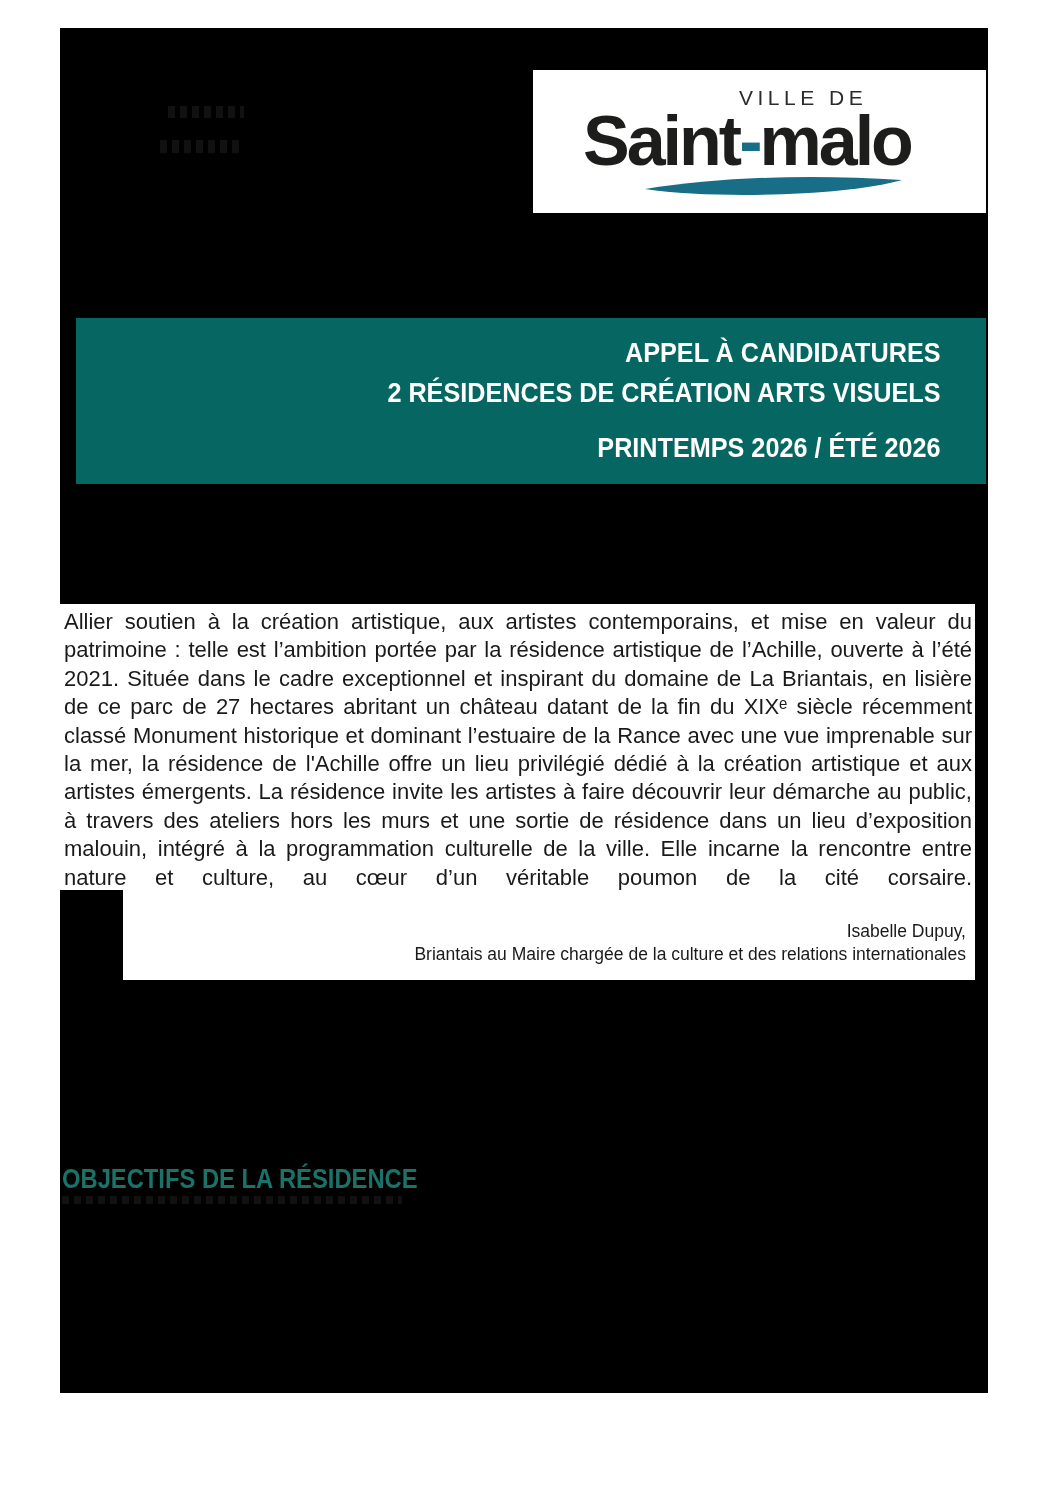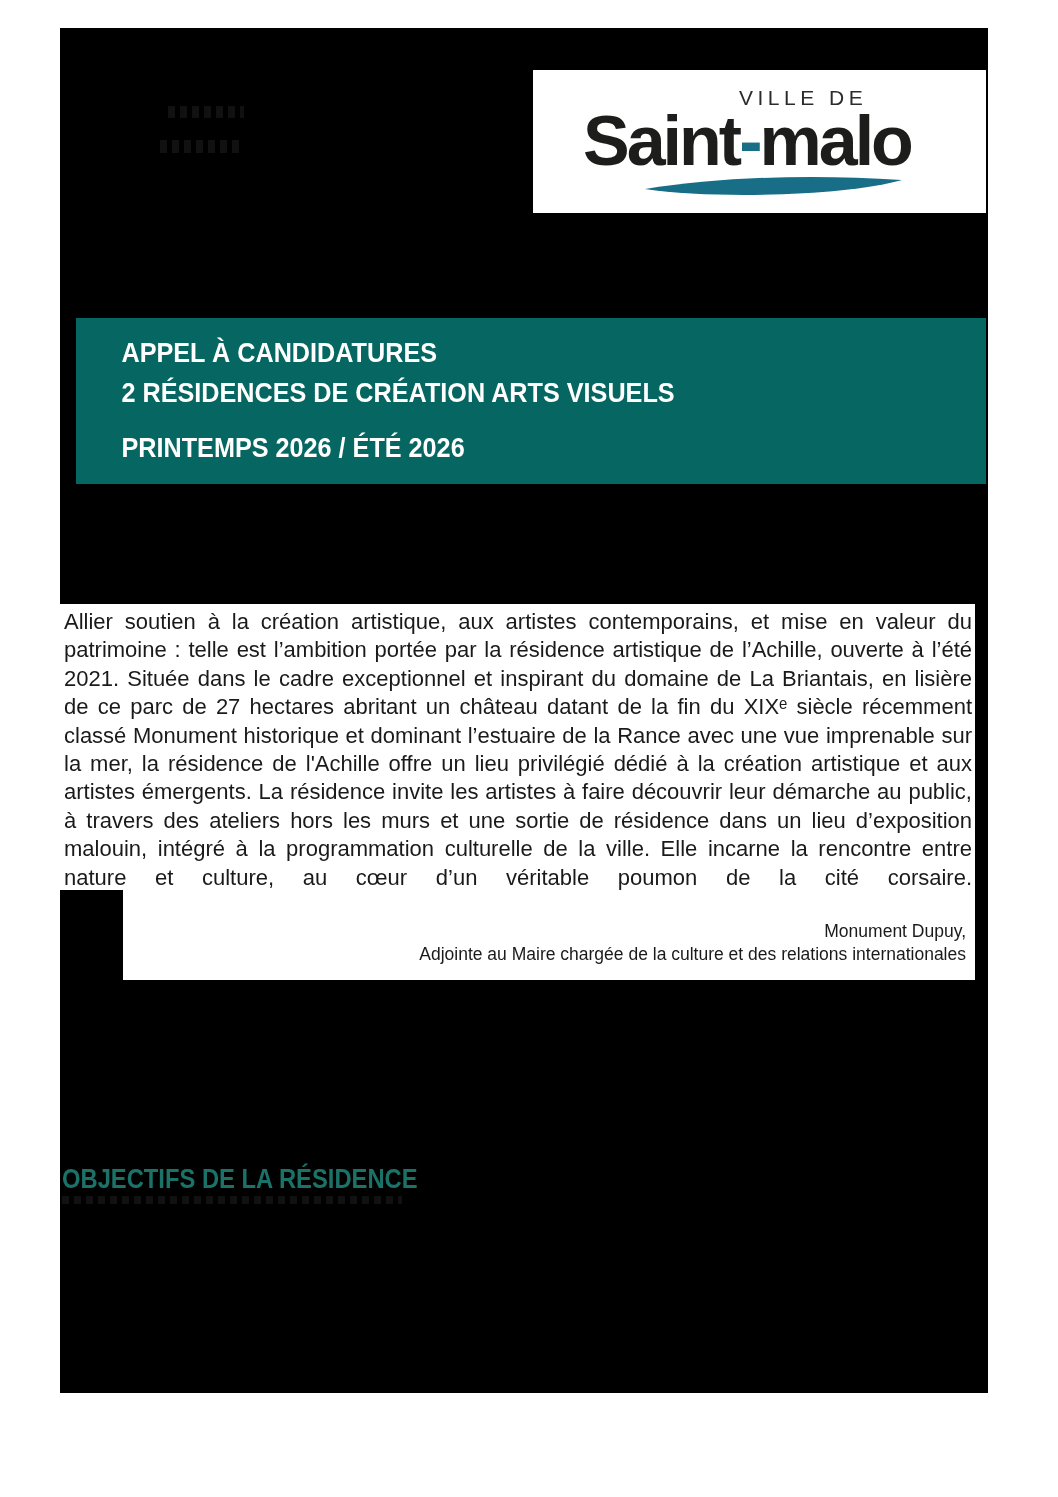--- a/index.html
+++ b/index.html
@@ -61,21 +61,21 @@
     left: 112px; top: 104px;
     width: 257px; height: 24px;
   }
 
   
   .banner {
     position: absolute;
     left: 16px; top: 290px;           
     width: 910px; height: 166px;
     color: #ffffff;
-    text-align: left;
+    text-align: right;
     padding-top: 15px;
   }
   .banner-line {
     font-weight: 700;
     font-size: 28px;
     line-height: 40px;
     transform: scaleX(0.9);
     transform-origin: center;
     white-space: nowrap;
   }
@@ -144,22 +144,22 @@
 
     <div class="banner" style="background-color: rgb(6, 103, 98);">
       <div class="banner-line">APPEL À CANDIDATURES</div>
       <div class="banner-line">2 RÉSIDENCES DE CRÉATION ARTS VISUELS</div>
       <div class="banner-line spaced">PRINTEMPS 2026 / ÉTÉ 2026</div>
     </div>
 
     <div class="intro-block">
       <p class="intro-paragraph">Allier soutien à la création artistique, aux artistes contemporains, et mise en valeur du patrimoine : telle est l’ambition portée par la résidence artistique de l’Achille, ouverte à l’été 2021. Située dans le cadre exceptionnel et inspirant du domaine de La Briantais, en lisière de ce parc de 27 hectares abritant un château datant de la fin du XIXᵉ siècle récemment classé Monument historique et dominant l’estuaire de la Rance avec une vue imprenable sur la mer, la résidence de l'Achille offre un lieu privilégié dédié à la création artistique et aux artistes émergents. La résidence invite les artistes à faire découvrir leur démarche au public, à travers des ateliers hors les murs et une sortie de résidence dans un lieu d’exposition malouin, intégré à la programmation culturelle de la ville. Elle incarne la rencontre entre nature et culture, au cœur d’un véritable poumon de la cité corsaire.</p>
       <div class="signature">
-        <div>Monument Dupuy,</div>
-        <div>Adjointe au Maire chargée de la culture et des relations internationales</div>
+        <div>Isabelle Dupuy,</div>
+        <div>Briantais au Maire chargée de la culture et des relations internationales</div>
       </div>
       <div class="notch"></div>
     </div>
 
     <div class="section-heading" style="color: rgb(27, 114, 105);">OBJECTIFS DE LA RÉSIDENCE</div>
     <div class="hidden-mark m3"></div>
 
   </div>
 </div>
 

